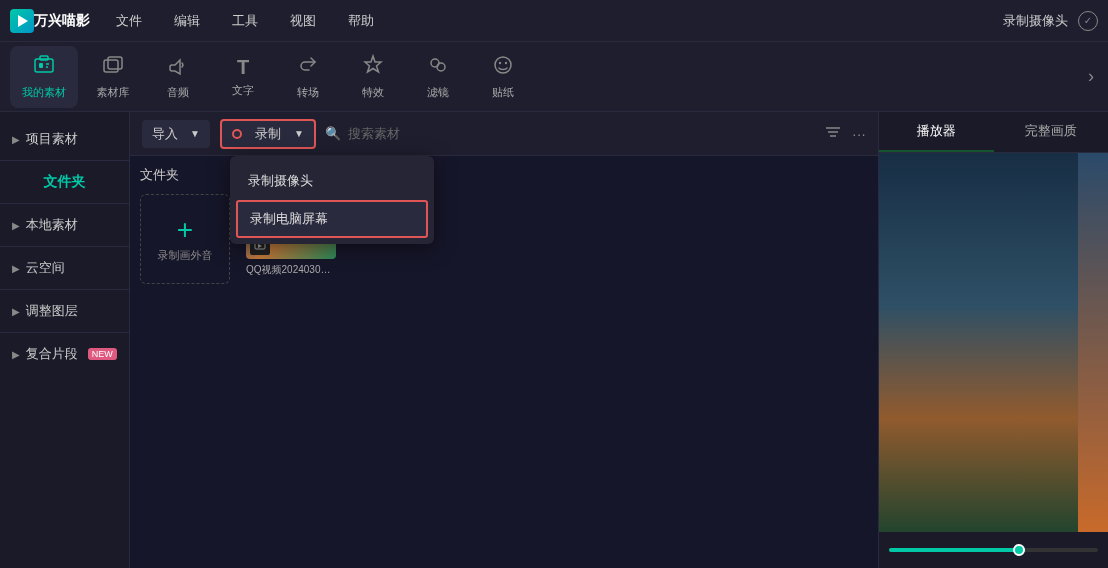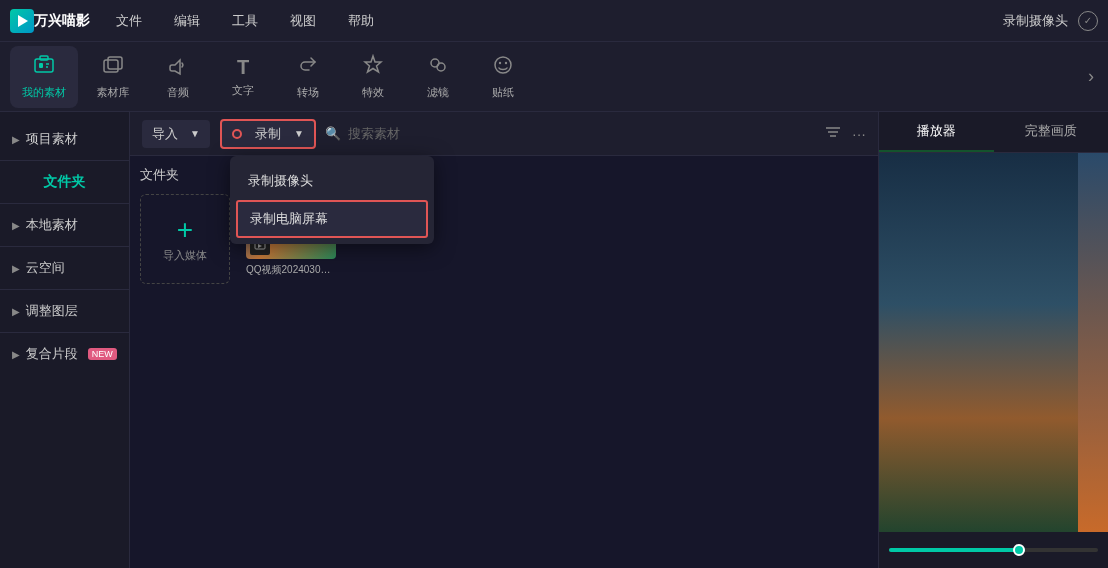--- a/index.html
+++ b/index.html
@@ -599,21 +599,21 @@
       <div class="dropdown-item highlighted">
         <span>录制电脑屏幕</span>
       </div>
     </div>
 
     <div class="files-area">
       <div class="files-label">文件夹</div>
       <div class="files-grid">
         <div class="import-box">
           <span class="plus-icon">+</span>
-          <span class="import-box-label">导入媒体</span>
+          <span class="import-box-label">录制画外音</span>
         </div>
         <div class="file-item">
           <div class="file-thumb">
             <div class="file-thumb-img"></div>
             <div class="file-thumb-icon">
               <svg width="12" height="12" viewBox="0 0 12 12" fill="none">
                 <rect x="1" y="2" width="10" height="8" rx="1" stroke="#aaa" stroke-width="1"></rect>
                 <path d="M4 5l4 2-4 2V5z" fill="#aaa"></path>
               </svg>
             </div>

